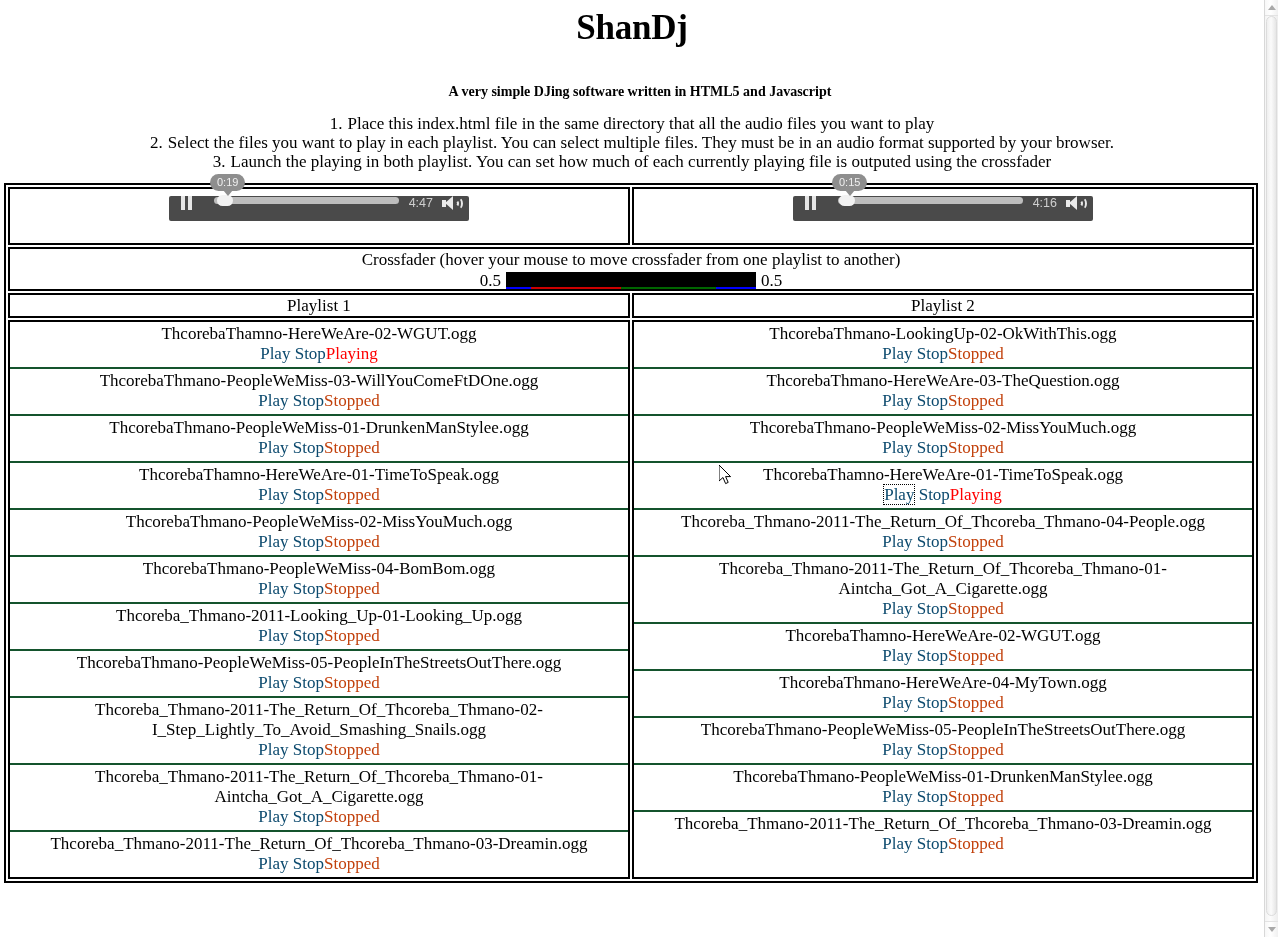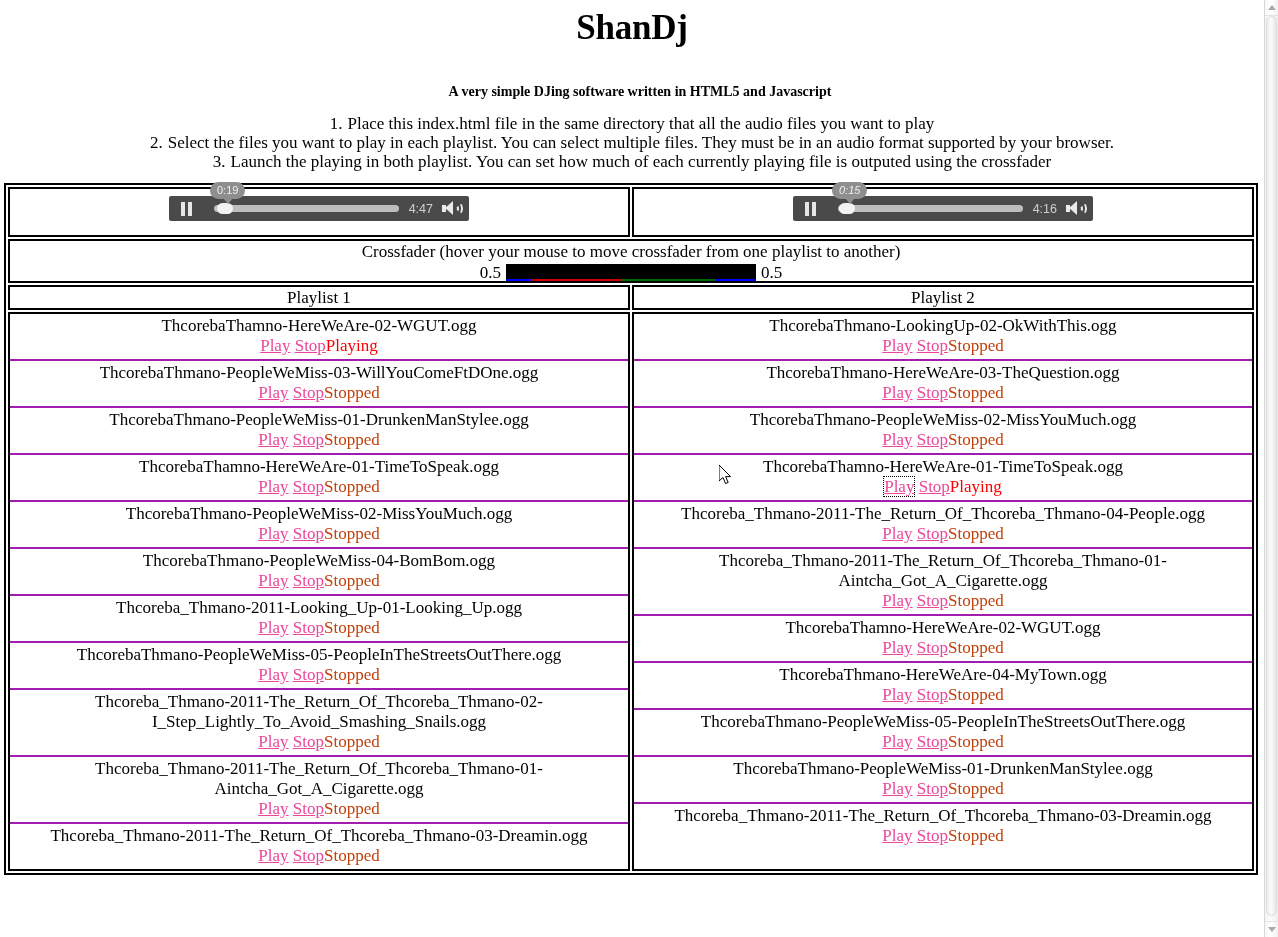--- a/index.html
+++ b/index.html
@@ -81,25 +81,24 @@
 
   
   .player-cell {
     height: 38px;
     position: relative;
   }
   .audio-player {
     position: relative;
     width: 300px;
     height: 25px;
-    margin: 7px auto 14px auto;
+    margin: 7px auto 22px auto;
     background: #4a4a4a;
     border-radius: 2px;
     display: flex;
-    align-items: center;
     box-sizing: border-box;
     padding: 0 8px 0 12px;
   }
   .pause-icon {
     width: 11px;
     height: 14px;
     position: relative;
     flex: 0 0 auto;
     margin-right: 10px;
   }
@@ -245,34 +244,33 @@
   
   .playlist-wrap {
     padding: 0;
   }
   table.playlist {
     width: 100%;
     border-collapse: collapse;
     table-layout: fixed;
   }
   table.playlist tr.track-row td {
-    border-bottom: 2px solid #a21caf;
+    border-bottom: 2px solid #14532d;
     padding: 2px 4px 3px 4px;
     text-align: center;
     font-size: 17px;
     line-height: 20px;
   }
   table.playlist tr.track-row:last-child td {
     border-bottom: none;
   }
   .track-name { display: block; }
   .track-controls { display: block; white-space: nowrap; }
   a.ctrl {
-    color: #ec4899;
-    text-decoration: underline;
+    color: #0c4a6e;
     cursor: pointer;
   }
   a.ctrl.focused {
     outline: 1px dotted #000000;
   }
   .gap { display: inline; }
   .status { color: #c2410c; }
   .status.playing { color: #ff0000; }
 
   
@@ -374,21 +372,21 @@
           </td>
           <td class="player-cell">
             <div class="audio-player">
               <div class="pause-icon">
                   <span class="b1"></span>
                   <span class="b2"></span>
                 </div>
               <div class="scrub">
                 <div class="scrub-track"></div>
                 <div class="scrub-knob" style="left: 13px;"></div>
-                <div class="scrub-tooltip" style="left: 6px; font-style: italic;">0:15</div>
+                <div class="scrub-tooltip" style="left: 6px;">0:15</div>
               </div>
               <div class="player-time">4:16</div>
               <div class="volume-icon">
                 <span class="spk"></span>
                   <span class="cone"></span>
                   <span class="wave1"></span>
                   <span class="wave2"></span>
               </div>
             </div>
           </td>

